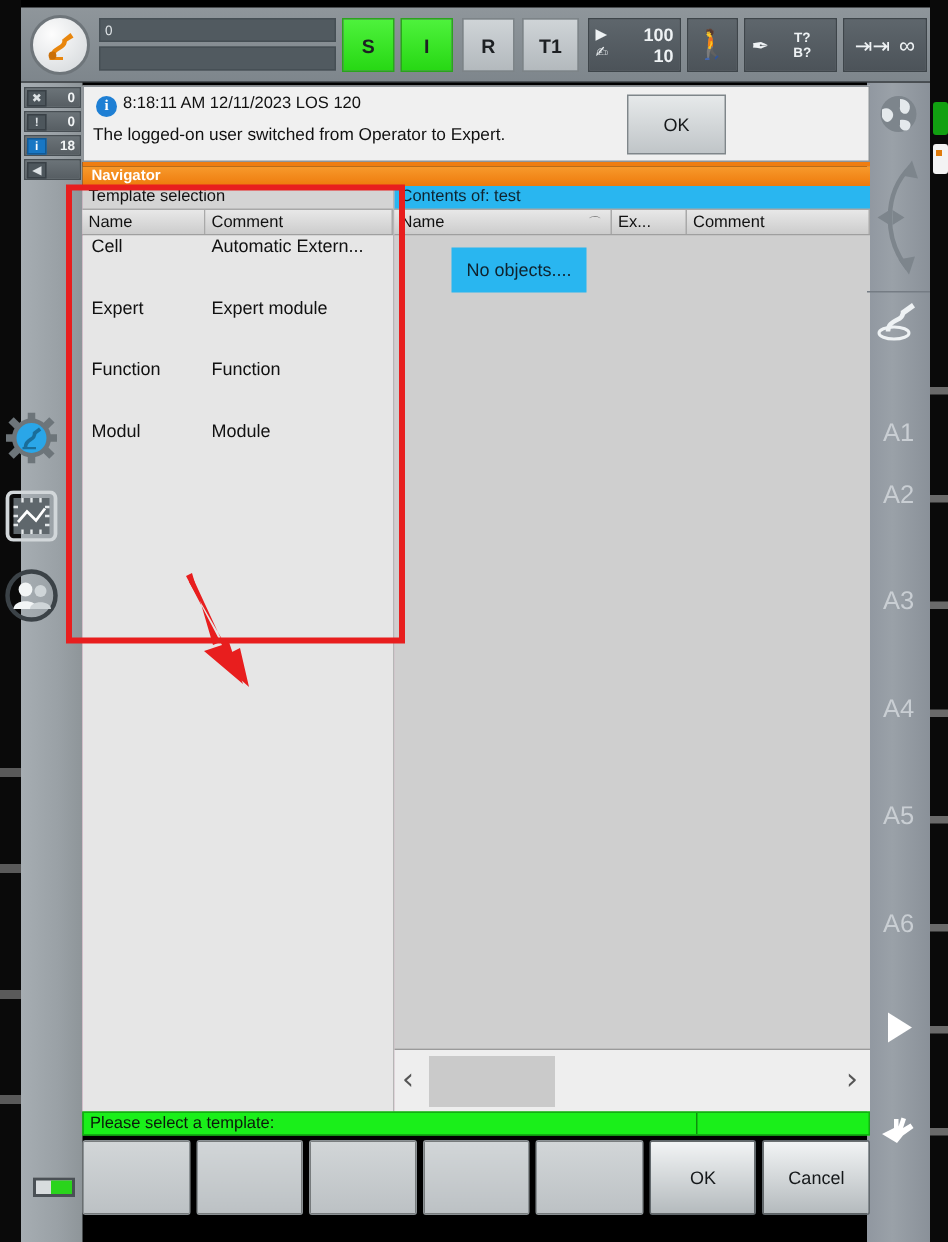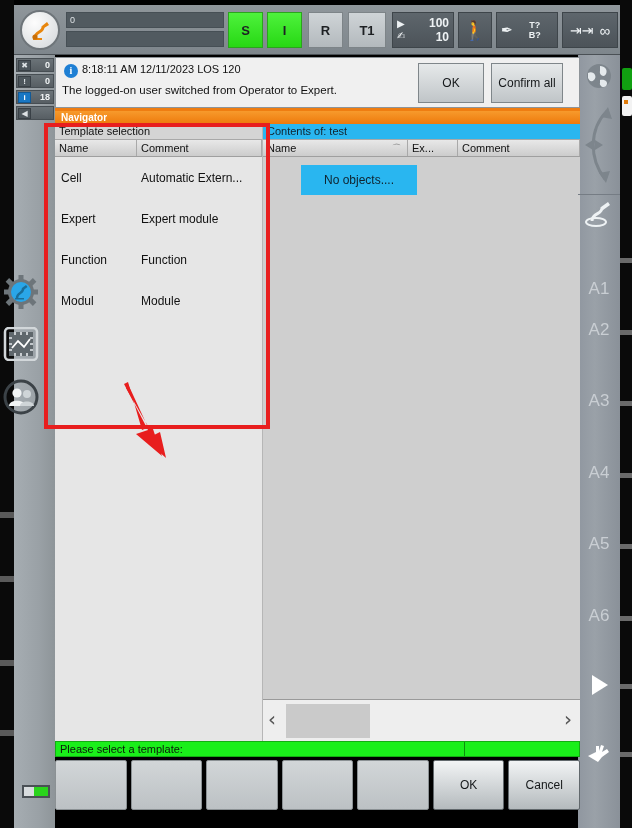--- a/index.html
+++ b/index.html
@@ -92,27 +92,27 @@
 
   .colhdr{display:flex;height:17px;background:linear-gradient(180deg,#e2e2e2 0%,#c9c9c9 100%);
           border-bottom:1px solid #9f9f9f;box-sizing:border-box;}
   .colhdr .c{border-right:1px solid #a9a9a9;box-sizing:border-box;
              font-size:11px;color:#111;line-height:16px;padding-left:4px;
              background:linear-gradient(180deg,#e8e8e8 0%,#cccccc 100%);
              display:flex;align-items:center;}
   .sortcap{margin-left:auto;margin-right:6px;font-size:9px;color:#6a6a6a;}
 
   .listarea{position:absolute;left:0;right:0;top:33px;bottom:0;background:#e6e6e6;}
-  .row{height:41px;display:flex;align-items:center;font-size:12px;color:#111;}
+  .row{height:41px;display:flex;font-size:12px;color:#111;}
   .row.sel{background:#29b6f0;}
   .row .n{width:82px;padding-left:6px;box-sizing:border-box;white-space:nowrap;}
   .row .c{flex:1;padding-left:4px;box-sizing:border-box;white-space:nowrap;}
 
   .noobj{position:absolute;left:38px;top:8px;background:#29b6f0;color:#10232e;
-         font-size:12px;padding:8px 23px;}
+         font-size:12px;padding:8px 10px;}
 
   .hscroll{position:absolute;left:0;bottom:0;width:317px;height:42px;
            background:#eeeeee;border-top:1px solid #9a9a9a;box-sizing:border-box;}
   .hscroll .thumb{position:absolute;left:23px;top:4px;width:84px;height:34px;background:#cacaca;}
   .hscroll .ar{position:absolute;top:8px;font-size:20px;color:#555;line-height:22px;
                font-family:"DejaVu Sans",sans-serif;}
 
   
   .greenbar{position:absolute;left:55px;top:741px;width:525px;height:16px;
             background:#1aef1a;border:1px solid #13ad13;box-sizing:border-box;
@@ -241,23 +241,20 @@
   <div class="msgbar">
     <div class="msg-text">
       <div class="msg-l1">
         <span class="info-icon">i</span>
         <span>8:18:11 AM 12/11/2023 LOS 120</span>
       </div>
       <div class="msg-l2">The logged-on user switched from Operator to Expert.</div>
     </div>
     <div class="msg-btn" style="left:362px;width:66px;">
       <span>OK</span>
-    </div>
-    <div class="msg-btn" style="left:435px;width:72px;">
-      <span>Confirm all</span>
     </div>
   </div>
   <div class="orangebar"></div>
 
   <div class="nav-title">
     <span>Navigator</span>
   </div>
 
   <div class="nav-body">
 

